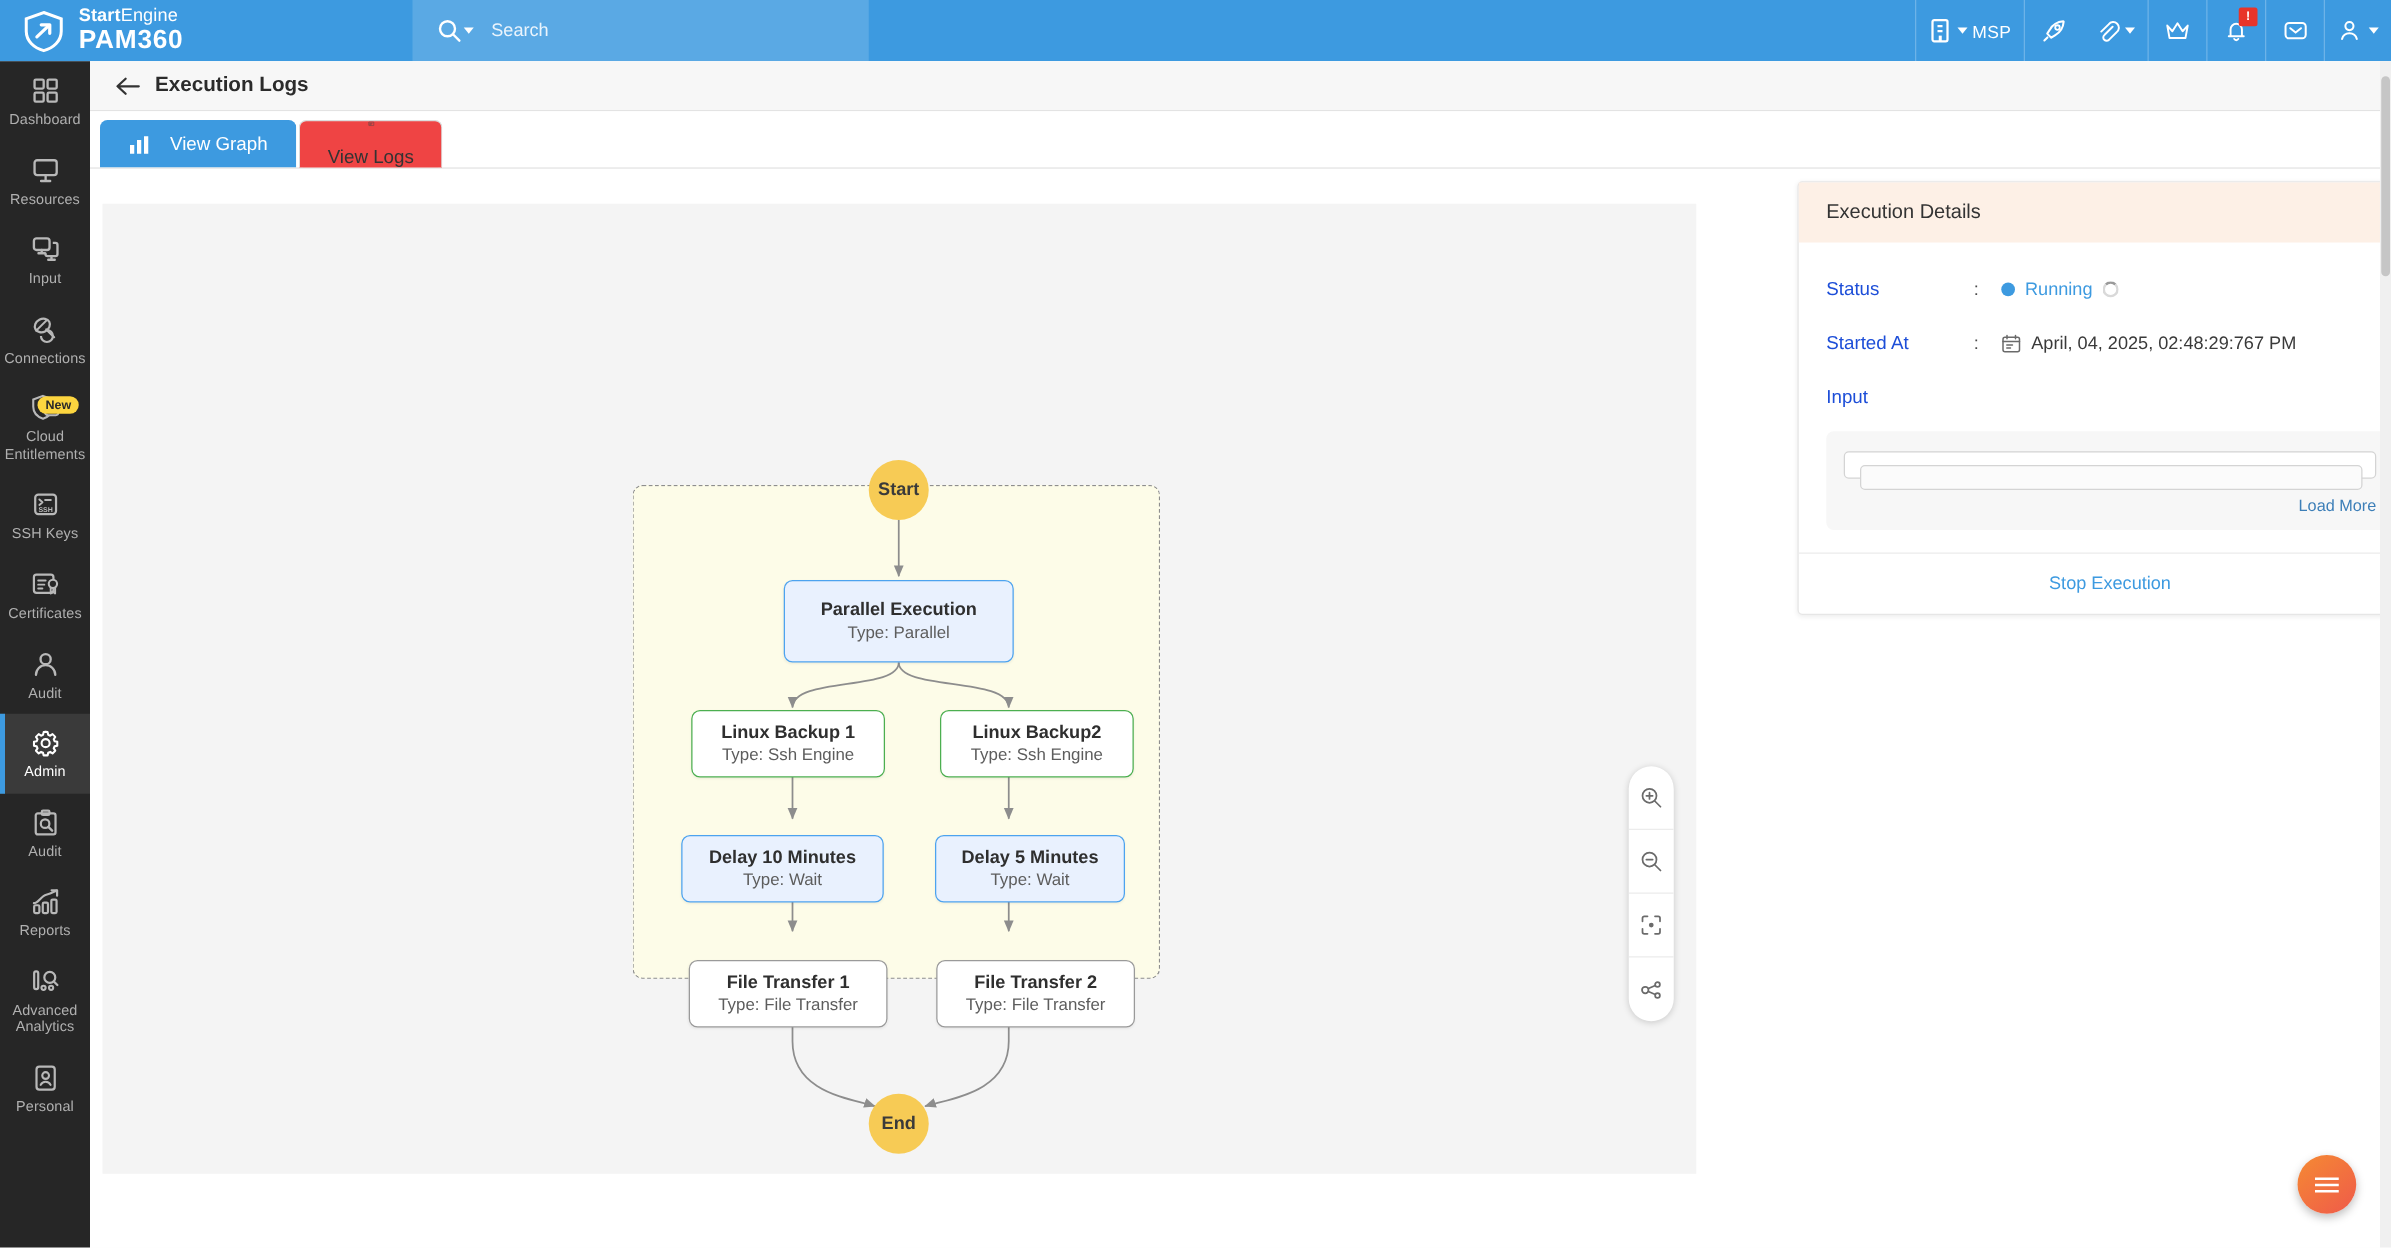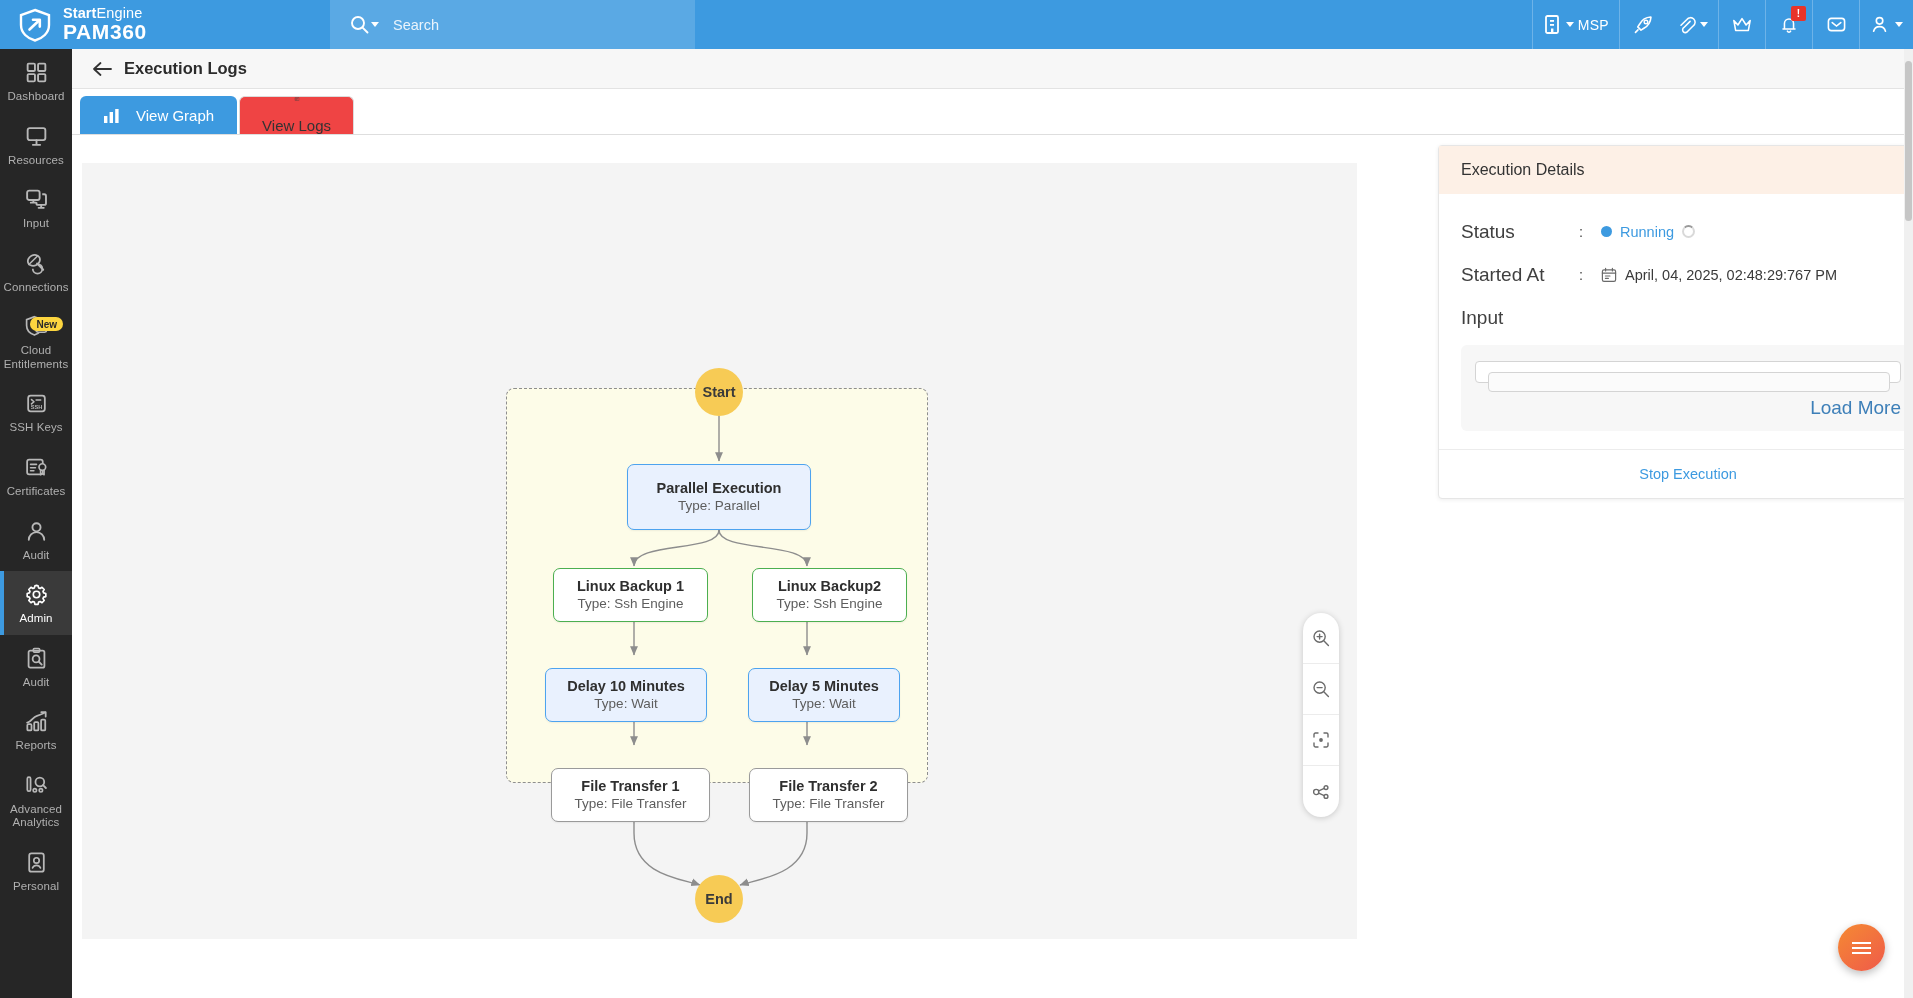--- a/index.html
+++ b/index.html
@@ -207,21 +207,21 @@
     border: 1px solid #e6e6e6;
     border-radius: 4px;
     box-shadow: 0 1px 4px rgba(0,0,0,.07);
   }
   .details-hd {
     background: #fdf0e6; padding: 15px 22px;
     font-size: 16px; color: #333333;
   }
   .details-bd { padding: 16px 22px 4px; }
   .drow { display: flex; align-items: center; min-height: 43px; }
-  .dlabel { width: 118px; font-size: 19px; color: #404040; }
+  .dlabel { width: 118px; font-size: 15px; color: #1d4ed8; }
   .dcolon { width: 22px; font-size: 14.5px; color: #4a4a4a; }
   .dvalue { display: flex; align-items: center; gap: 8px; font-size: 14.5px; color: #3a3a3a; }
   .status-dot { width: 11px; height: 11px; border-radius: 50%; background: #3d9ae0; display: inline-block; }
   .status-text { color: #3d9ae0; }
   .spinner {
     width: 13px; height: 13px; border-radius: 50%;
     border: 2px solid #d9d9d9; border-top-color: #9a9a9a;
     display: inline-block;
   }
   .input-box {
@@ -233,21 +233,21 @@
     background: #ffffff; position: relative;
   }
   .fake-field::after {
     content: ""; position: absolute; left: 12px; top: 10px;
     width: calc(100% - 24px); height: 18px;
     border: 1px solid #d4d4d4; border-radius: 4px;
     background: #fbfbfb;
   }
   .load-more {
     text-align: right; padding-top: 14px;
-    font-size: 19px; color: #3d7fb8; cursor: pointer;
+    font-size: 13px; color: #3d7fb8; cursor: pointer;
   }
   .details-ft {
     border-top: 1px solid #ececec;
     padding: 16px; text-align: center;
     font-size: 14.5px; color: #3d9ae0; cursor: pointer;
   }
 
   .fab {
     position: absolute; right: 28px; bottom: 26px;
     width: 47px; height: 47px; border-radius: 50%;

